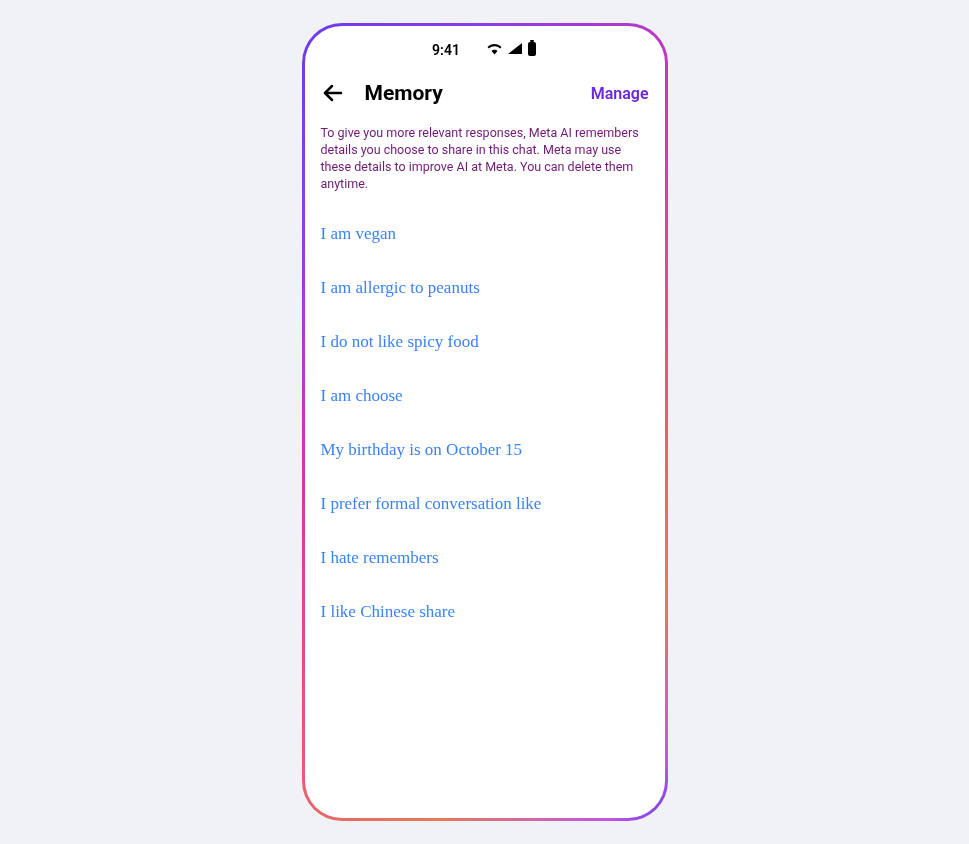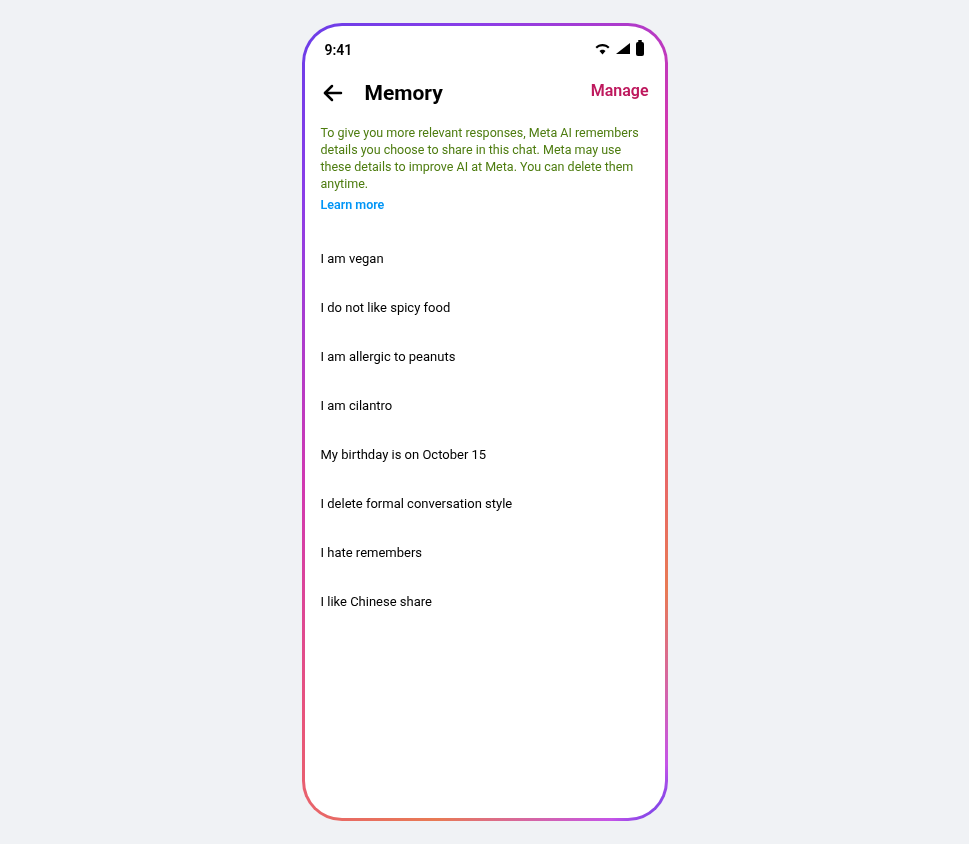--- a/index.html
+++ b/index.html
@@ -33,87 +33,88 @@
       height: 100%;
       background: #ffffff;
       border-radius: 37px;
       overflow: hidden;
       display: flex;
       flex-direction: column;
     }
     
     .status-bar {
       display: flex;
-      justify-content: space-between;
+      justify-content: center;
       align-items: center;
       padding: 14px 20px 8px 20px;
       font-size: 14px;
       font-weight: 600;
       gap: 26px;
     }
     
     .status-icons {
       display: flex;
       align-items: center;
       gap: 4px;
     }
     
     .header {
       display: flex;
-      align-items: flex-start;
+      align-items: center;
       padding: 14px 16px;
       gap: 20px;
     }
     
     .back-arrow {
       cursor: pointer;
       display: flex;
       align-items: center;
     }
     
     .header-title {
       font-size: 21px;
       font-weight: 700;
       color: #000;
       flex: 1;
     }
     
     .manage-link {
       font-size: 16px;
       font-weight: 600;
-      color: #be185d;
+      color: #6d28d9;
       cursor: pointer;
     }
     
     .description {
       padding: 6px 16px 4px 16px;
       font-size: 12.5px;
       line-height: 1.35;
-      color: #4d7c0f;
+      color: #701a75;
     }
     
     .learn-more {
       color: #0095f6;
       font-weight: 600;
       font-size: 12.5px;
       cursor: pointer;
       display: block;
       padding: 0 16px 12px 16px;
     }
     
     .memory-list {
       display: flex;
       flex-direction: column;
       padding: 10px 0;
     }
     
     .memory-item {
       padding: 17px 16px;
-      font-size: 13px;
-      color: #000000;
+      font-size: 17px;
+      color: #3b82f6;
+      font-family: Liberation Serif, serif;
     }
   </style>
 </head>
 <body>
 
 <div class="phone-frame">
   <div class="phone-inner">
 
     <div class="status-bar">
       <span>9:41</span>
@@ -142,27 +143,26 @@
         <svg width="24" height="24" viewBox="0 0 24 24" fill="none" stroke="#000" stroke-width="2.5" stroke-linecap="round" stroke-linejoin="round">
           <line x1="20" y1="12" x2="4" y2="12"></line>
           <polyline points="11 5 4 12 11 19"></polyline>
         </svg>
       </span>
       <span class="header-title">Memory</span>
       <span class="manage-link">Manage</span>
     </div>
 
     <div class="description">To give you more relevant responses, Meta AI remembers details you choose to share in this chat. Meta may use these details to improve AI at Meta. You can delete them anytime.</div>
-    <span class="learn-more">Learn more</span>
 
     <div class="memory-list">
       <div class="memory-item">I am vegan</div>
+      <div class="memory-item">I am allergic to peanuts</div>
       <div class="memory-item">I do not like spicy food</div>
-      <div class="memory-item">I am allergic to peanuts</div>
-      <div class="memory-item">I am cilantro</div>
+      <div class="memory-item">I am choose</div>
       <div class="memory-item">My birthday is on October 15</div>
-      <div class="memory-item">I delete formal conversation style</div>
+      <div class="memory-item">I prefer formal conversation like</div>
       <div class="memory-item">I hate remembers</div>
       <div class="memory-item">I like Chinese share</div>
     </div>
 
   </div>
 </div>
 
 </body></html>

